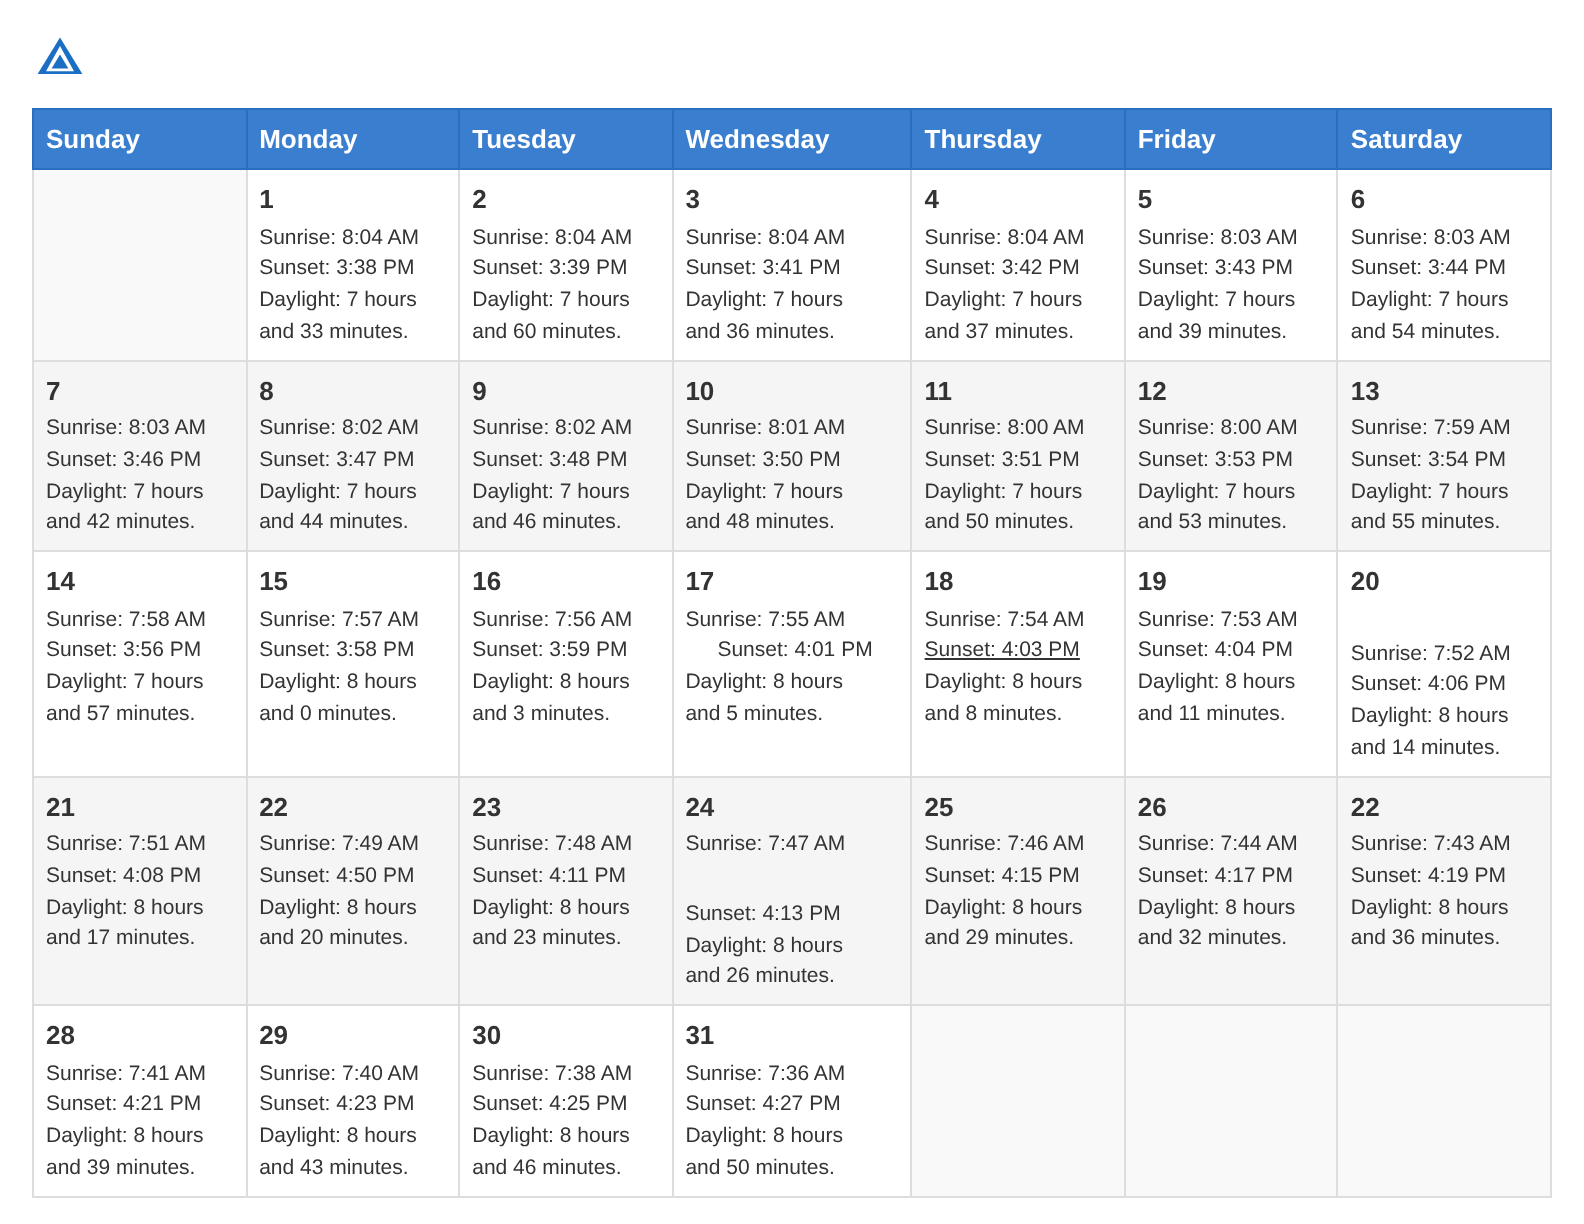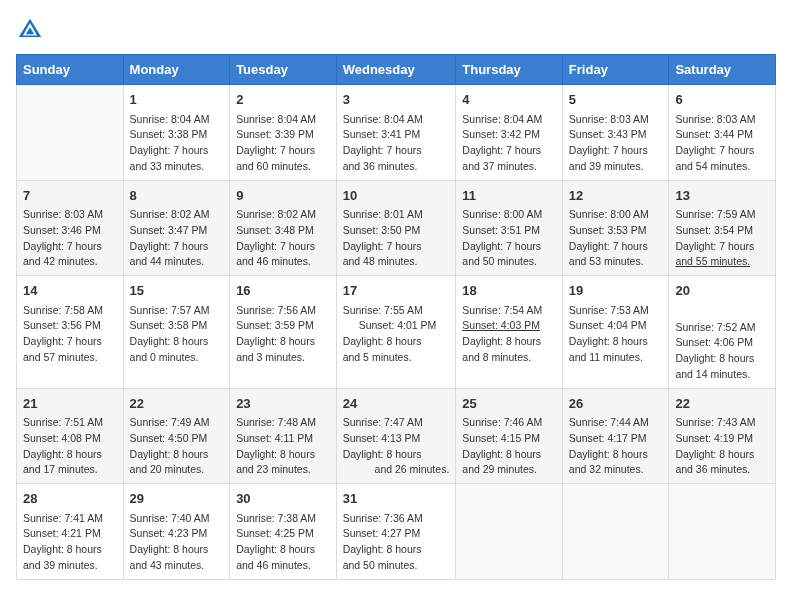--- a/index.html
+++ b/index.html
@@ -209,21 +209,21 @@
           <span style="display: block;">Sunrise: 8:00 AM</span>
           <span style="display: block;">Sunset: 3:53 PM</span>
           <span style="display: block;">Daylight: 7 hours</span>
           <span style="display: block;">and 53 minutes.</span>
         </td>
         <td>
           <span class="day-number">13</span>
           <span style="display: block;">Sunrise: 7:59 AM</span>
           <span style="display: block;">Sunset: 3:54 PM</span>
           <span style="display: block;">Daylight: 7 hours</span>
-          <span style="display: block; text-decoration: underline;">and 55 minutes.</span>
+          <span style="display: block;">and 55 minutes.</span>
         </td>
       </tr>
       <tr>
         <td>
           <span class="day-number">14</span>
           <span style="display: block;">Sunrise: 7:58 AM</span>
           <span style="display: block;">Sunset: 3:56 PM</span>
           <span style="display: block;">Daylight: 7 hours</span>
           <span style="display: block;">and 57 minutes.</span>
         </td>
@@ -288,23 +288,23 @@
         <td>
           <span class="day-number">23</span>
           <span style="display: block;">Sunrise: 7:48 AM</span>
           <span style="display: block;">Sunset: 4:11 PM</span>
           <span style="display: block;">Daylight: 8 hours</span>
           <span style="display: block;">and 23 minutes.</span>
         </td>
         <td>
           <span class="day-number">24</span>
           <span style="display: block;">Sunrise: 7:47 AM</span>
-          <span style="display: block;">Sunset: 4:13 PM</span>
-          <span style="display: block;">Daylight: 8 hours</span>
-          <span style="display: block; text-align: right;">and 26 minutes.</span>
+          <span style="display: block; margin-top: 19px;">Sunset: 4:13 PM</span>
+          <span style="display: block;">Daylight: 8 hours</span>
+          <span style="display: block;">and 26 minutes.</span>
         </td>
         <td>
           <span class="day-number">25</span>
           <span style="display: block;">Sunrise: 7:46 AM</span>
           <span style="display: block;">Sunset: 4:15 PM</span>
           <span style="display: block;">Daylight: 8 hours</span>
           <span style="display: block;">and 29 minutes.</span>
         </td>
         <td>
           <span class="day-number">26</span>

